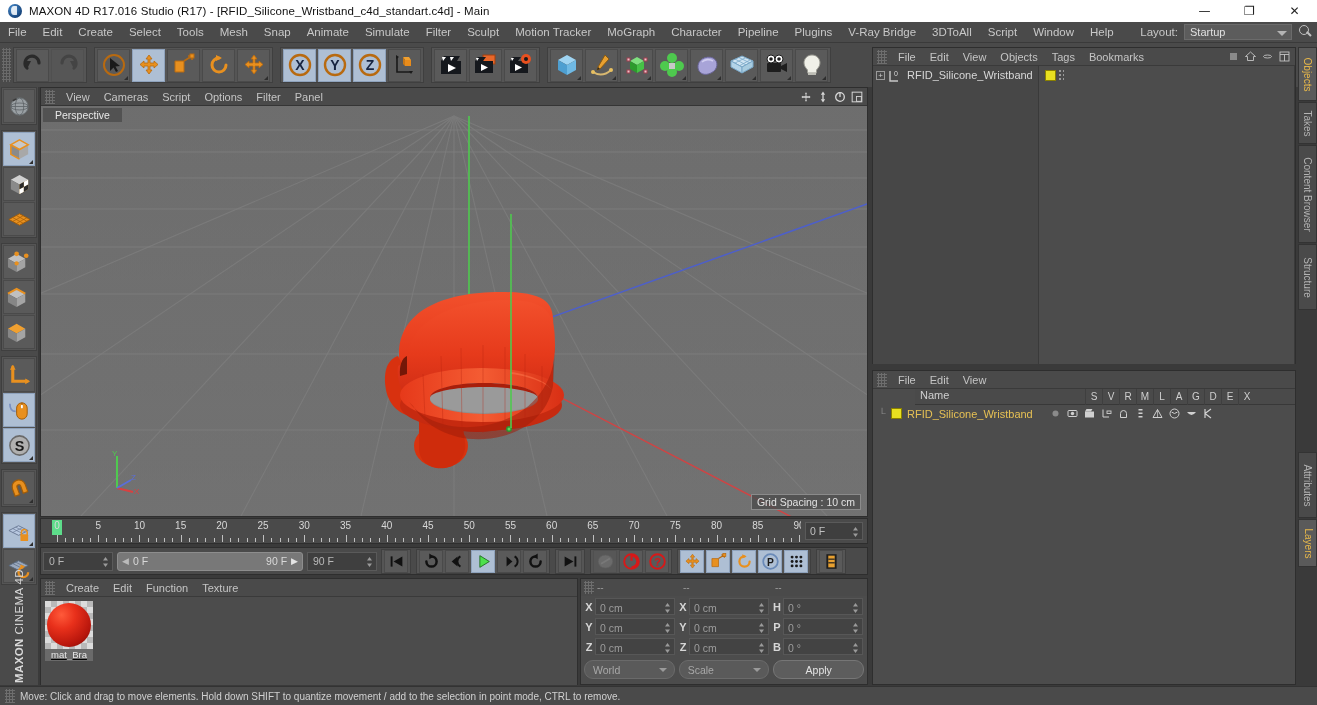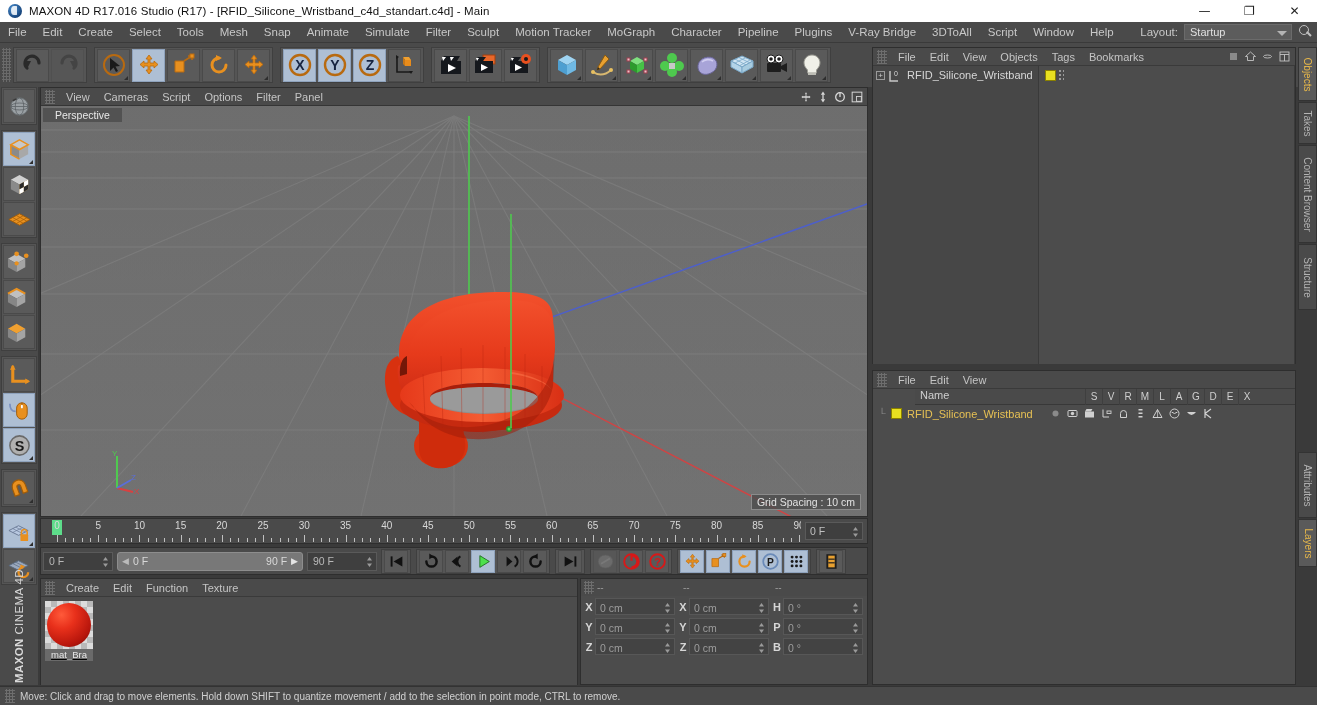--- a/index.html
+++ b/index.html
@@ -1269,20 +1269,31 @@
             <div class="coord-inp">
               <span>0 °</span>
               <svg class="spin" viewBox="0 0 7 12">
                 <polygon points="3.5,1 6,4.5 1,4.5" fill="#9a9a9a"></polygon>
                 <polygon points="3.5,11 6,7.5 1,7.5" fill="#9a9a9a"></polygon>
               </svg>
             </div>
           </div>
         </div>
       </div>
+    <div class="coord-foot">
+      <div class="coord-sel">
+        <span>World</span>
+        <div class="caret"></div>
+      </div>
+      <div class="coord-sel">
+        <span>Scale</span>
+        <div class="caret"></div>
+      </div>
+      <div class="apply-btn">Apply</div>
+    </div>
   </div>
 
   <div class="objpanel">
     <div class="panel-menubar" id="objmenu">
       <div class="pgrip"></div>
     <div class="pmi">File</div>
         <div class="pmi">Edit</div>
         <div class="pmi">View</div>
         <div class="pmi">Objects</div>
         <div class="pmi">Tags</div>

